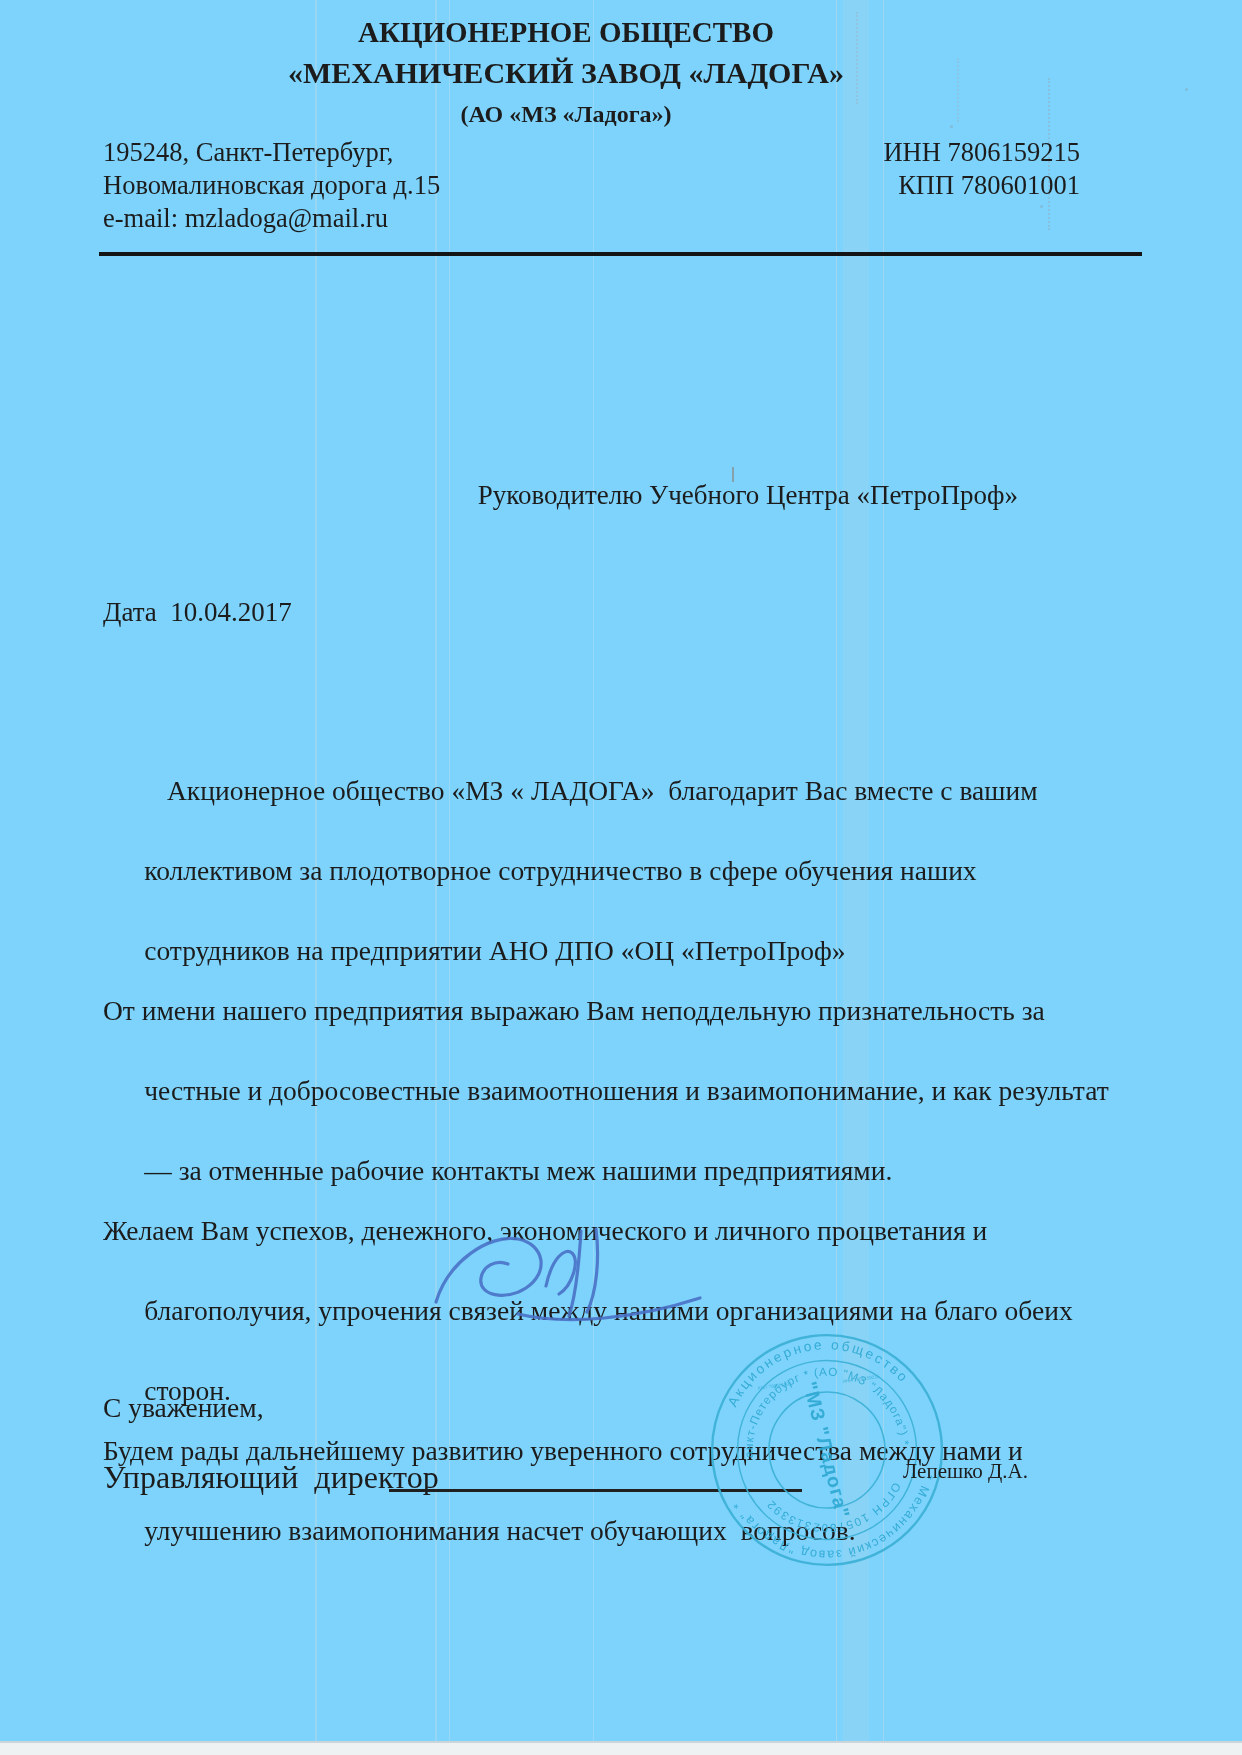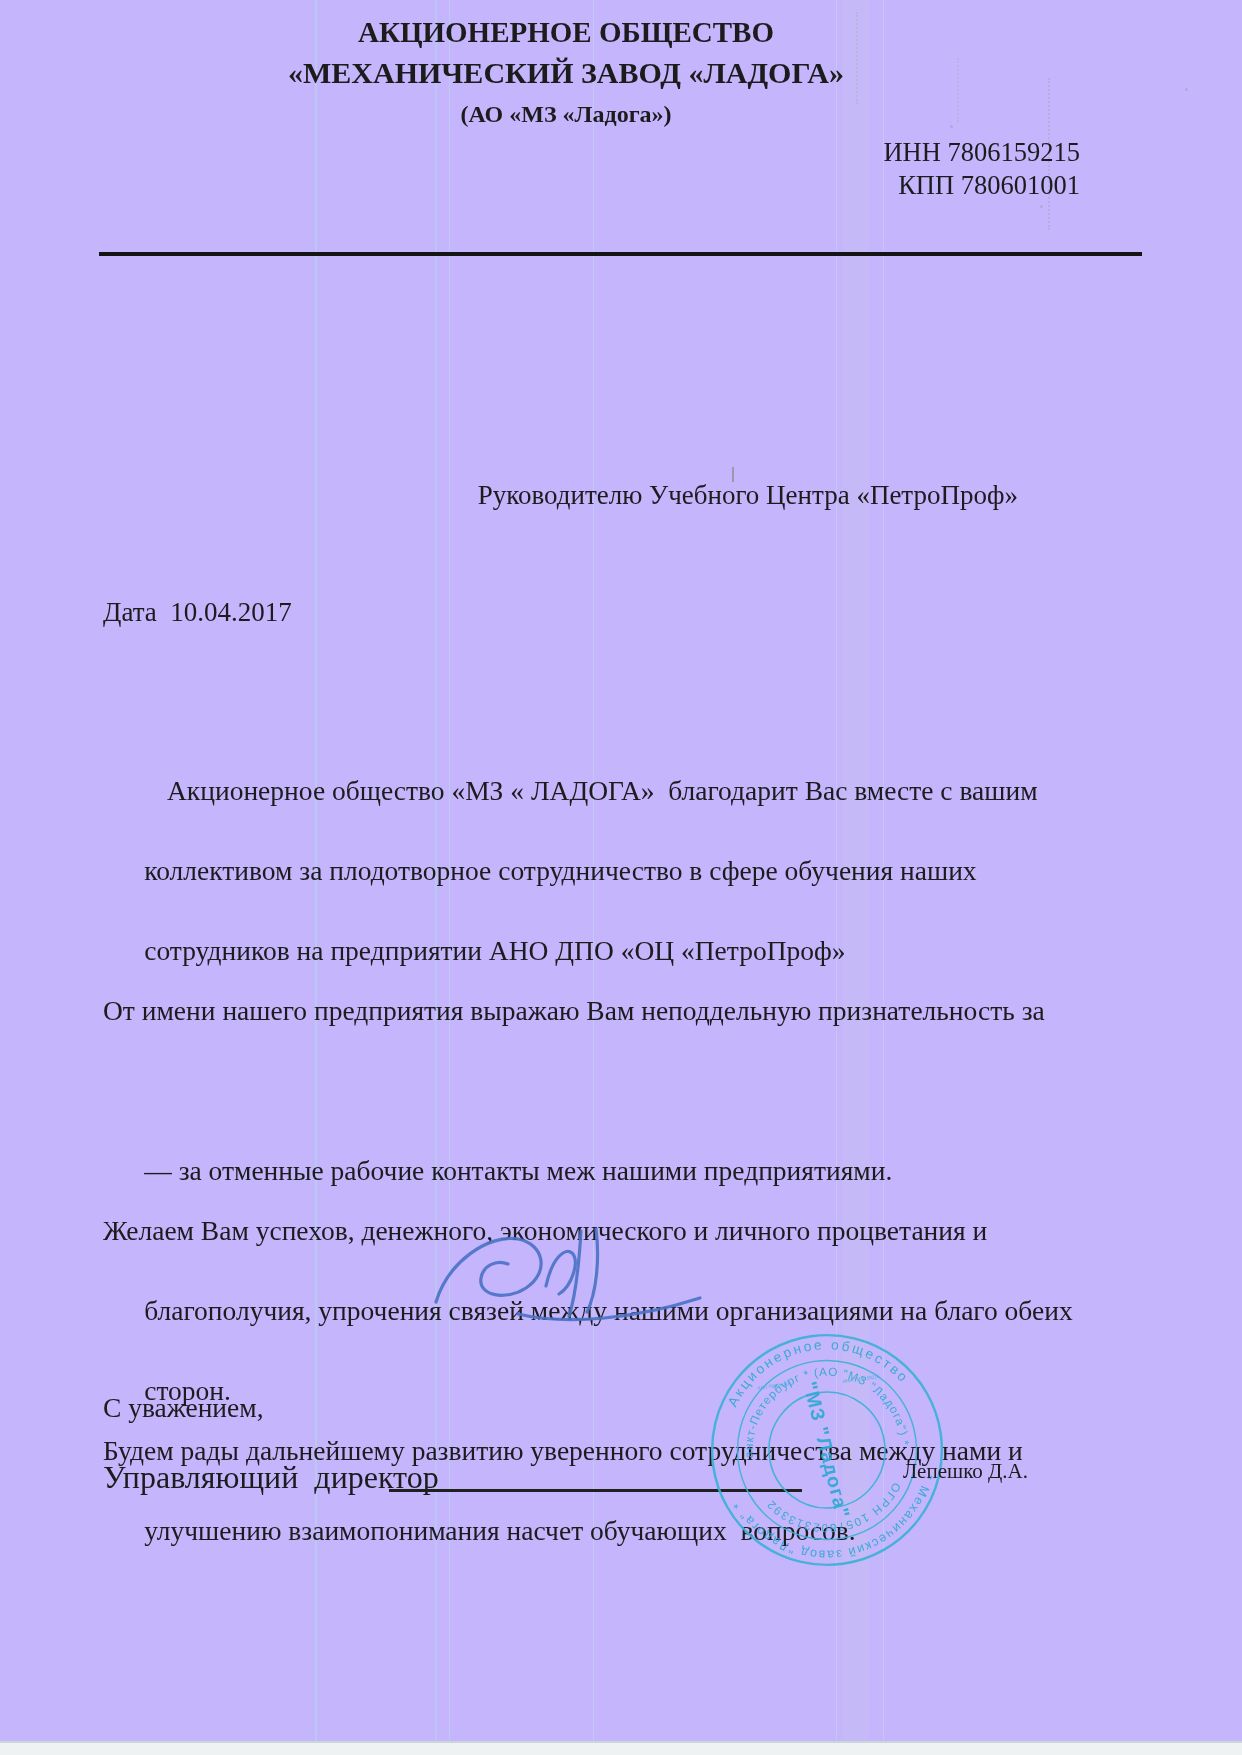--- a/index.html
+++ b/index.html
@@ -1,18 +1,18 @@
 <!DOCTYPE html>
 <html><head>
 <meta charset="utf-8">
 <style>
   html,body { margin:0; padding:0; background:#e8e8e8; }
   .page {
     position:relative; width:1242px; height:1755px; margin:0 auto;
-    background:#c4b5fd; overflow:hidden;
+    background:#7dd3fc; overflow:hidden;
     font-family:"Liberation Serif", serif; color:#1c1c1c;
   }
   .abs { position:absolute; }
   .artifact { position:absolute; pointer-events:none; }
 
   
   .org-block { left:56px; top:14px; width:1020px; text-align:center; font-weight:bold; }
   .org1 { font-size:29px; line-height:36px; }
   .org2 { font-size:30px; line-height:37px; margin-top:4px; }
   .org3 { font-size:24px; line-height:35px; margin-top:6px; }
@@ -76,38 +76,43 @@
   <div class="artifact speck" style="left:950px; top:125px;"></div>
   <div class="artifact speck" style="left:1040px; top:205px;"></div>
   <div class="artifact bottom-band"></div>
 
   <div class="abs org-block">
     <div class="org1">АКЦИОНЕРНОЕ ОБЩЕСТВО</div>
     <div class="org2">«МЕХАНИЧЕСКИЙ ЗАВОД «ЛАДОГА»</div>
     <div class="org3">(АО «МЗ «Ладога»)</div>
   </div>
 
+  <div class="abs contact-left">
+    <div>195248, Санкт-Петербург,</div>
+    <div>Новомалиновская дорога д.15</div>
+    <div>e-mail: mzladoga@mail.ru</div>
+  </div>
 
   <div class="abs contact-right">
     <div>ИНН 7806159215</div>
     <div>КПП 780601001</div>
   </div>
 
   <div class="abs divider"></div>
 
   <div class="abs recipient">Руководителю Учебного Центра «ПетроПроф»</div>
   <div class="artifact tick"></div>
   <div class="abs date-line">Дата  10.04.2017</div>
 
   <div class="abs body-block">
     <p><span class="indent" style="display:inline-block; width:64px;"></span><span>Акционерное общество «МЗ « ЛАДОГА»  благодарит Вас вместе с вашим</span><br>
       <span>коллективом за плодотворное сотрудничество в сфере обучения наших</span><br>
       <span>сотрудников на предприятии АНО ДПО «ОЦ «ПетроПроф»</span></p>
     <p><span>От имени нашего предприятия выражаю Вам неподдельную признательность за</span><br>
-      <br>
+      <span>честные и добросовестные взаимоотношения и взаимопонимание, и как результат</span><br>
       <span>— за отменные рабочие контакты меж нашими предприятиями.</span></p>
     <p><span>Желаем Вам успехов, денежного, экономического и личного процветания и</span><br>
       <span>благополучия, упрочения связей между нашими организациями на благо обеих</span><br>
       <span>сторон.</span></p>
     <p><span>Будем рады дальнейшему развитию уверенного сотрудничества между нами и</span><br>
       <span>улучшению взаимопонимания насчет обучающих  вопросов.</span></p>
   </div>
 
   <div class="abs regards">С уважением,</div>
   <div class="abs signer-row-title">Управляющий  директор</div>

